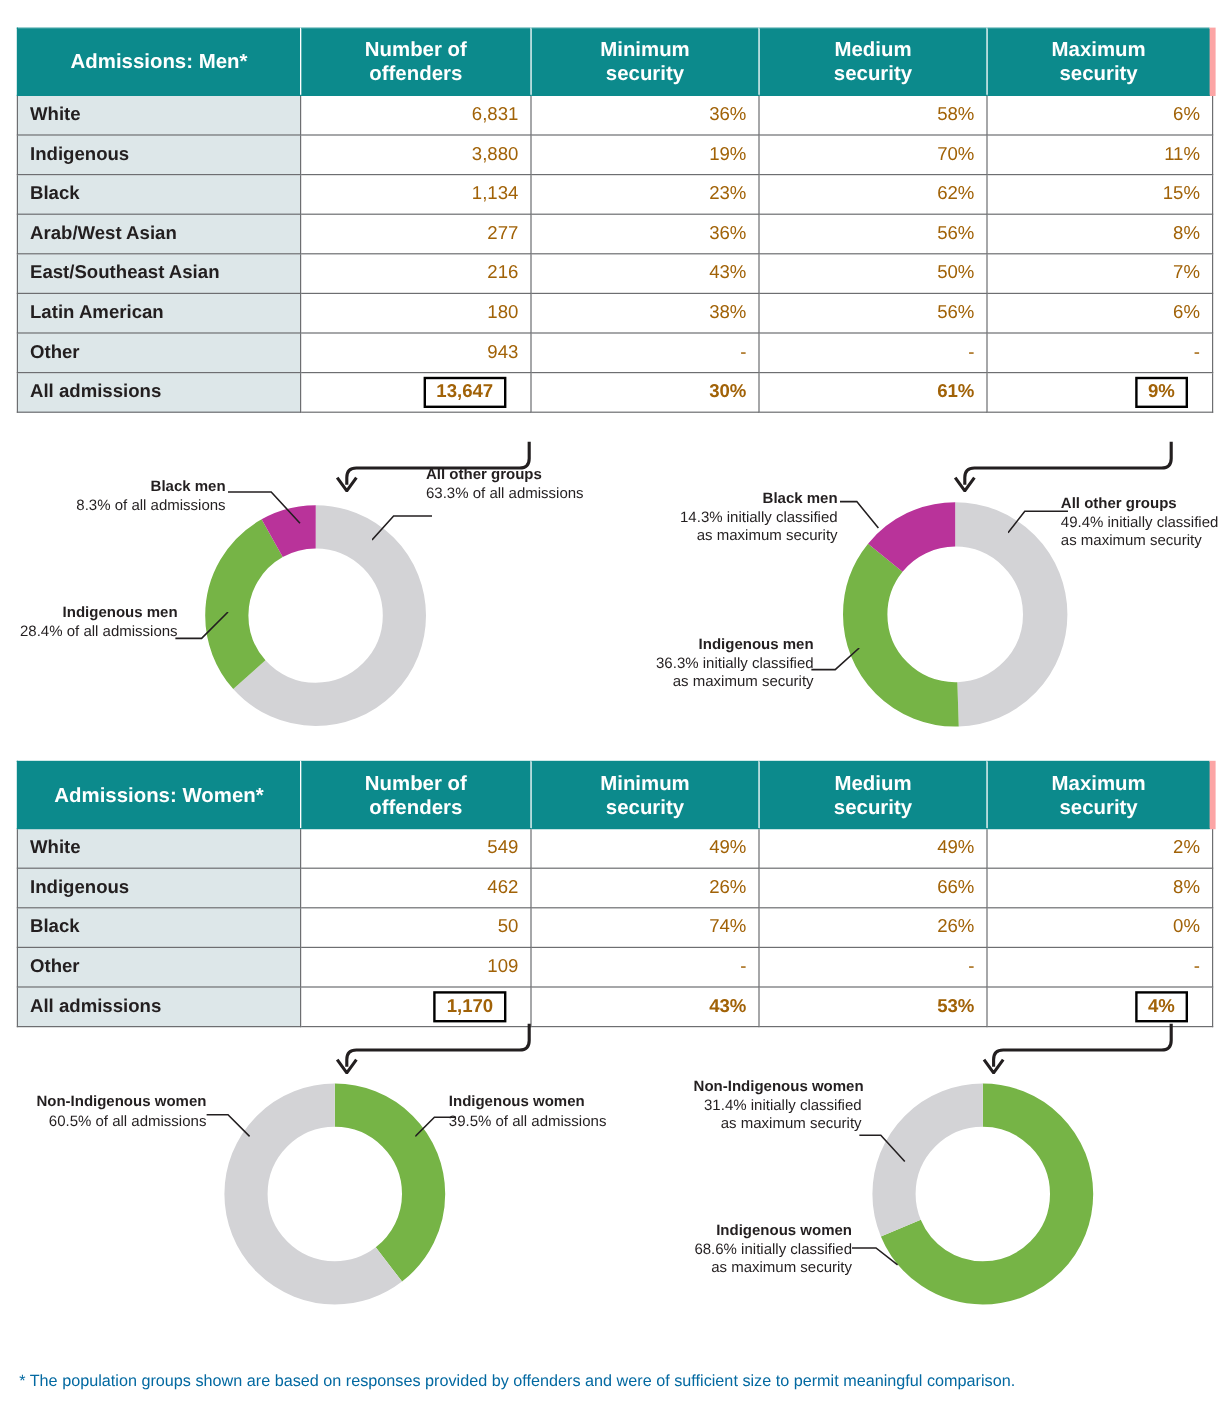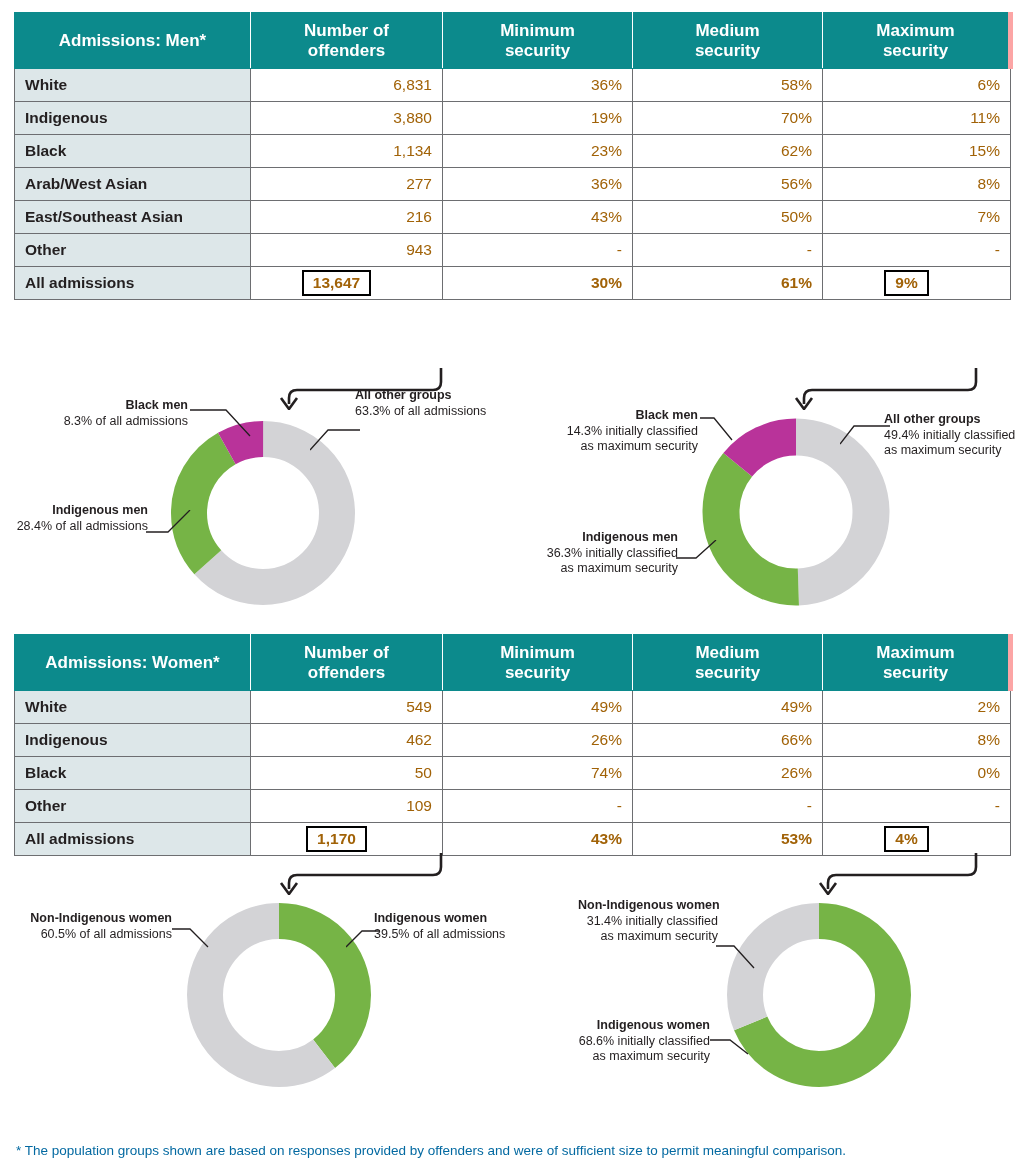--- a/index.html
+++ b/index.html
@@ -63,21 +63,21 @@
     vertical-align: middle;
     color: #a16207;
   }
   tr.total-row .numcell { font-weight: bold; }
   tr.total-row .rowlabel { font-weight: bold; }
 
   
   .boxwrap {
     display: flex;
     align-items: center;
-    justify-content: center;
+    justify-content: flex-end;
     height: 100%;
     padding-right: 10px;
     box-sizing: border-box;
   }
   .emph {
     display: inline-block;
     border: 2.5px solid #000000;
     background: #ffffff;
     padding: 3px 9px 3px 9px;
     font-weight: bold;
@@ -122,21 +122,21 @@
     position: absolute;
     left: 16px;
     top: 1143px;
     font-size: 13.5px;
     color: #0369a1;
   }
 </style>
 </head>
 <body>
 
-<table class="data-table" style="top:12px;">
+<table class="data-table" style="top:23px;">
   <colgroup>
       <col class="c0">
       <col class="c1">
       <col class="c2">
       <col class="c3">
       <col class="c4">
     </colgroup>
   <thead>
     <tr>
       <th class="corner">
@@ -188,20 +188,27 @@
       <td class="numcell">36%</td>
       <td class="numcell">56%</td>
       <td class="numcell">8%</td>
     </tr>
     <tr>
       <td class="rowlabel">East/Southeast Asian</td>
       <td class="numcell">216</td>
       <td class="numcell">43%</td>
       <td class="numcell">50%</td>
       <td class="numcell">7%</td>
+    </tr>
+    <tr>
+      <td class="rowlabel">Latin American</td>
+      <td class="numcell">180</td>
+      <td class="numcell">38%</td>
+      <td class="numcell">56%</td>
+      <td class="numcell">6%</td>
     </tr>
     <tr>
       <td class="rowlabel">Other</td>
       <td class="numcell">943</td>
       <td class="numcell">-</td>
       <td class="numcell">-</td>
       <td class="numcell">-</td>
     </tr>
     <tr class="total-row">
       <td class="rowlabel">All admissions</td>

